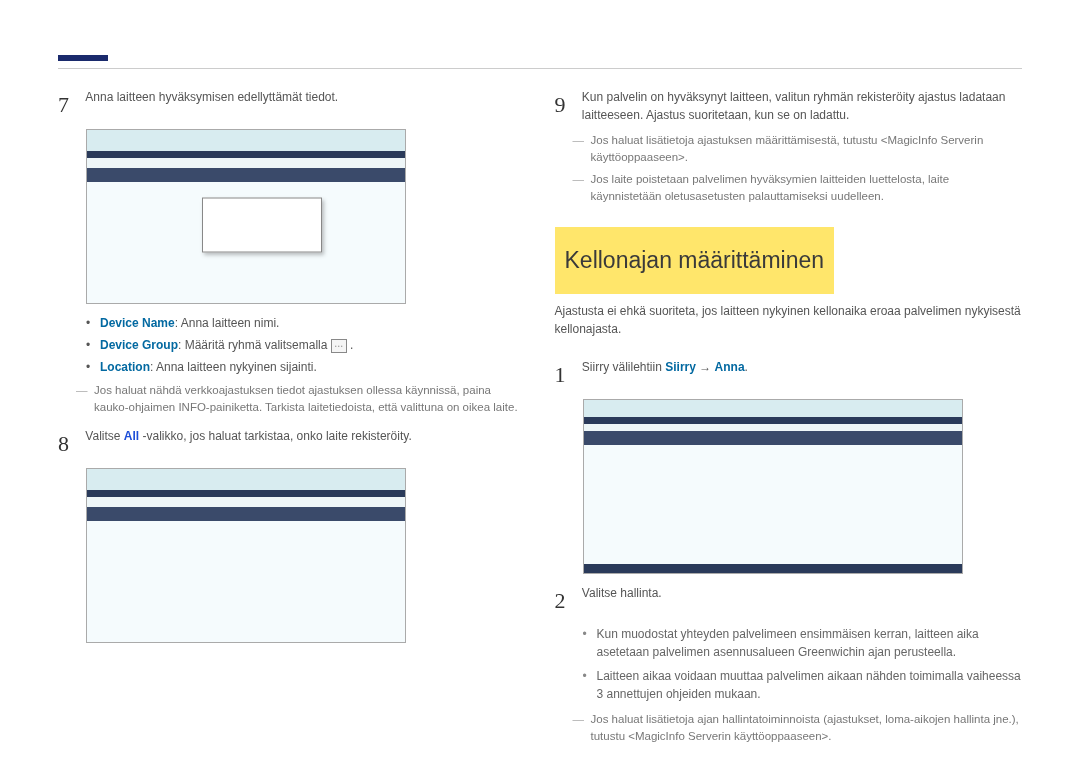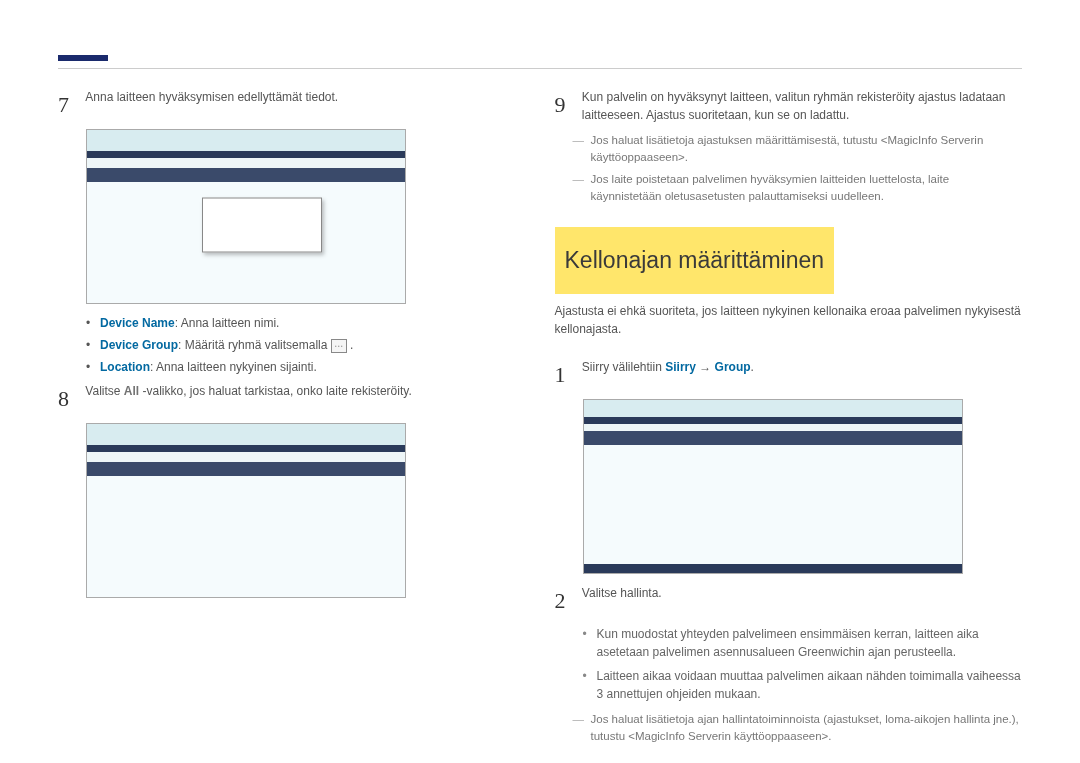--- a/index.html
+++ b/index.html
@@ -46,21 +46,21 @@
     background: linear-gradient(#d8ecf0 0 10%, #2a3a5a 10% 14%, #eef6f8 14% 18%, #3a4a6a 18% 26%, #f5fbfd 26% 95%, #2a3a5a 95% 100%);
     margin: 6px 0 10px 28px;
   }
   ul.bullets { list-style: none; margin: 6px 0 6px 28px; }
   ul.bullets li { padding-left: 14px; position: relative; margin-bottom: 4px; }
   ul.bullets li::before { content: "•"; position: absolute; left: 0; color: #555; }
   ul.dashes { list-style: none; margin: 4px 0 10px 18px; }
   ul.dashes li { padding-left: 18px; position: relative; margin-bottom: 4px; color: #777; font-size: 11.5px; }
   ul.dashes li::before { content: "―"; position: absolute; left: 0; color: #aaa; }
   .blue { color: #0369a1; font-weight: 600; }
-  .red { color: #737373; font-weight: 600; }
+  .red { color: #1d4ed8; font-weight: 600; }
   .iconbox { display: inline-block; width: 16px; height: 14px; border: 1px solid #888; background: #f5f5f5; vertical-align: middle; text-align: center; line-height: 12px; font-size: 9px; color: #666; }
   .section-title {
     display: inline-block; background: #ffe66b; color: #3a3a3a;
     font-size: 23px; font-weight: 500; padding: 16px 10px; margin: 12px 0 8px 0;
   }
   .para { margin-bottom: 20px; }
   ul.sub { list-style: none; margin: 6px 0 8px 28px; }
   ul.sub li { padding-left: 14px; position: relative; margin-bottom: 6px; font-size: 12px; color: #666; }
   ul.sub li::before { content: "•"; position: absolute; left: 0; color: #888; }
 </style>
@@ -88,20 +88,23 @@
         <span class="blue">Device Name</span><span>: Anna laitteen nimi.</span>
       </li>
       <li>
         <span class="blue">Device Group</span><span>: Määritä ryhmä valitsemalla </span><span class="iconbox">⋯</span><span> .</span>
       </li>
       <li>
         <span class="blue">Location</span><span>: Anna laitteen nykyinen sijainti.</span>
       </li>
     </ul>
 
+    <ul class="dashes">
+      <li>Jos haluat nähdä verkkoajastuksen tiedot ajastuksen ollessa käynnissä, paina kauko-ohjaimen INFO-painiketta. Tarkista laitetiedoista, että valittuna on oikea laite.</li>
+    </ul>
 
     <div class="step">
       <span class="stepnum">8</span>
       <span class="steptext">
         <span>Valitse </span><span class="red">All</span><span> -valikko, jos haluat tarkistaa, onko laite rekisteröity.</span>
       </span>
     </div>
 
     <div class="screenshot2"></div>
 
@@ -119,21 +122,21 @@
       <li>Jos laite poistetaan palvelimen hyväksymien laitteiden luettelosta, laite käynnistetään oletusasetusten palauttamiseksi uudelleen.</li>
     </ul>
 
     <div class="section-title">Kellonajan määrittäminen</div>
 
     <p class="para">Ajastusta ei ehkä suoriteta, jos laitteen nykyinen kellonaika eroaa palvelimen nykyisestä kellonajasta.</p>
 
     <div class="step">
       <span class="stepnum">1</span>
       <span class="steptext">
-        <span>Siirry välilehtiin </span><span class="blue">Siirry</span><span> → </span><span class="blue">Group</span><span>.</span>
+        <span>Siirry välilehtiin </span><span class="blue">Siirry</span><span> → </span><span class="blue">Anna</span><span>.</span>
       </span>
     </div>
 
     <div class="screenshot3"></div>
 
     <div class="step">
       <span class="stepnum">2</span>
       <span class="steptext">Valitse hallinta.</span>
     </div>
 

